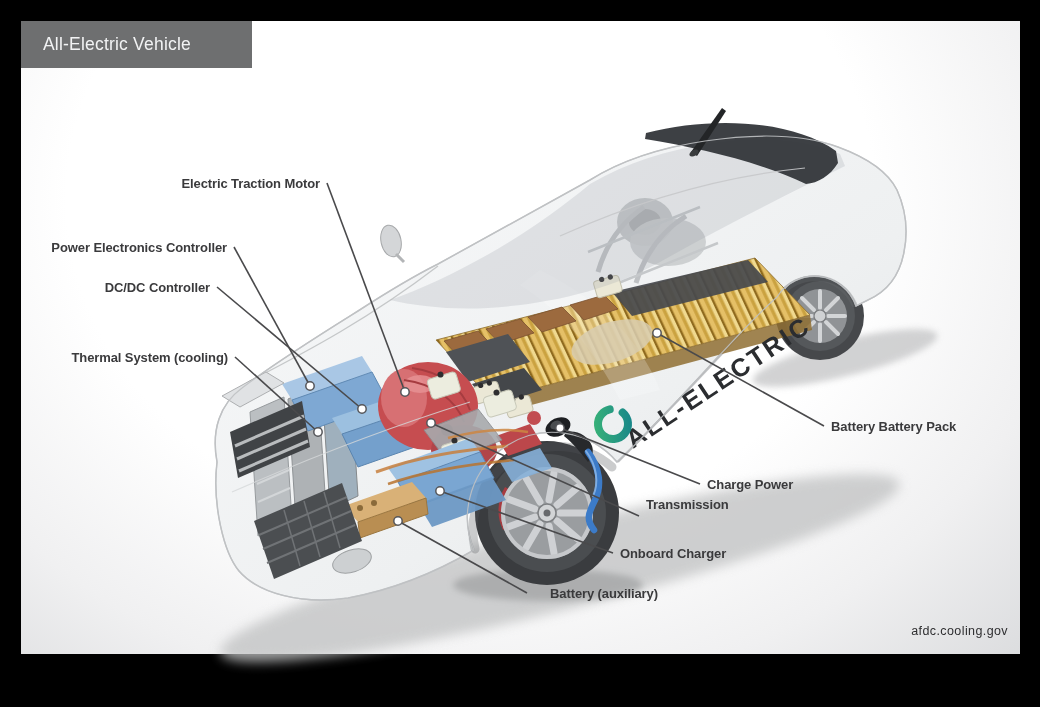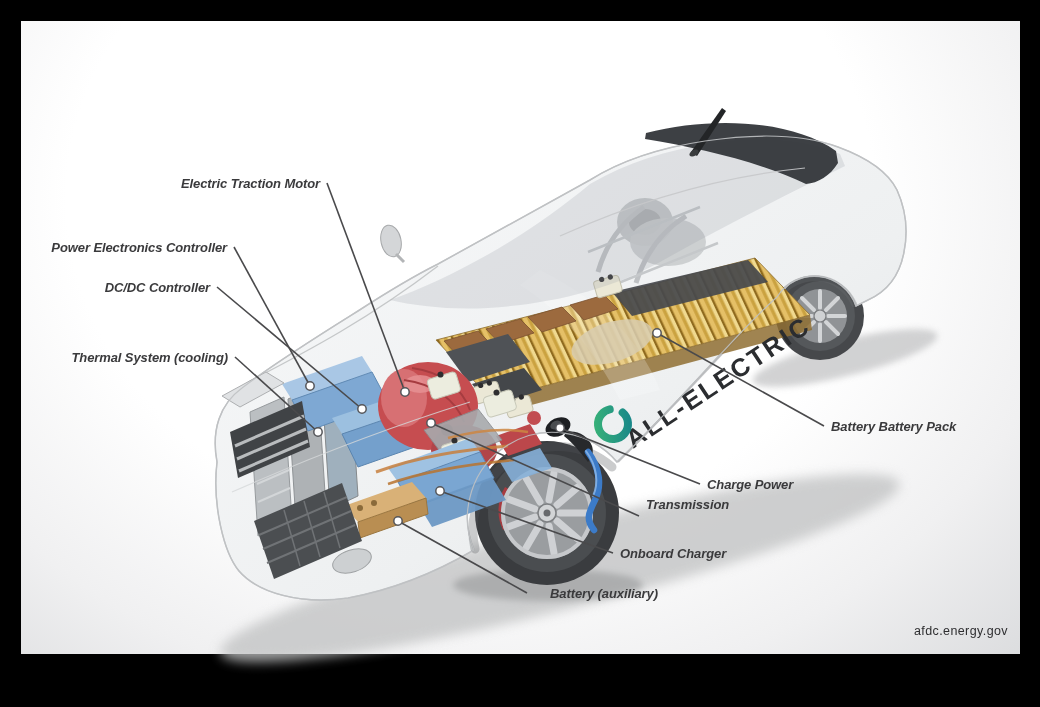--- a/index.html
+++ b/index.html
@@ -1,21 +1,21 @@
 <!DOCTYPE html>
 <html><head>
 <meta charset="utf-8">
 <style>
   html,body{margin:0;padding:0;background:#000;}
   #frame{position:relative;width:1040px;height:707px;background:#000;overflow:hidden;
          font-family:"Liberation Sans",sans-serif;}
   #canvas{position:absolute;left:21px;top:21px;width:999px;height:633px;
           background:radial-gradient(ellipse at 45% 28%, #ffffff 52%, #f0f0f1 78%, #dcdddf 100%);}
   #diagram-svg{position:absolute;left:0;top:0;width:1040px;height:707px;}
-  #label-layer{position:absolute;left:0;top:0;width:1040px;height:585px;pointer-events:none;font-style:italic;}
+  #label-layer{position:absolute;left:0;top:0;width:1040px;height:585px;pointer-events:none;}
   #title-bar{position:absolute;left:21px;top:21px;width:231px;height:47px;background:#6e6f70;}
   #title-bar span{display:block;line-height:47px;padding-left:22px;font-size:17.5px;
                   color:#f2f3f4;letter-spacing:.2px;}
   .callout-label{position:absolute;transform:translateY(-50%);font-size:13px;font-weight:700;
                  color:#3a3a3c;letter-spacing:-0.1px;white-space:nowrap;}
   .callout-line{stroke:#4a4a4c;stroke-width:1.6;}
   .callout-dot{fill:#ffffff;stroke:#55565a;stroke-width:1.5;}
   #source-text{position:absolute;top:624px;right:32px;font-size:12.5px;color:#2e2e30;
                letter-spacing:.4px;}
 </style>
@@ -300,15 +300,18 @@
       <div class="callout-label" style="top: 247px; right: 813px;">Power Electronics Controller</div>
       <div class="callout-label" style="top: 287px; right: 830px;">DC/DC Controller</div>
       <div class="callout-label" style="top: 357px; right: 812px;">Thermal System (cooling)</div>
       <div class="callout-label" style="top: 426px; left: 831px;">Battery Battery Pack</div>
       <div class="callout-label" style="top: 484px; left: 707px;">Charge Power</div>
       <div class="callout-label" style="top: 504px; left: 646px;">Transmission</div>
       <div class="callout-label" style="top: 553px; left: 620px;">Onboard Charger</div>
       <div class="callout-label" style="top: 593px; left: 534px; padding-left: 16px;">Battery (auxiliary)</div>
     </div>
 
-
-  <div id="source-text">afdc.energy.gov</div>
+  <div id="title-bar">
+    <span>All-Electric Vehicle</span>
+  </div>
+
+  <div id="source-text">afdc.cooling.gov</div>
 </div>
 
 </body></html>

